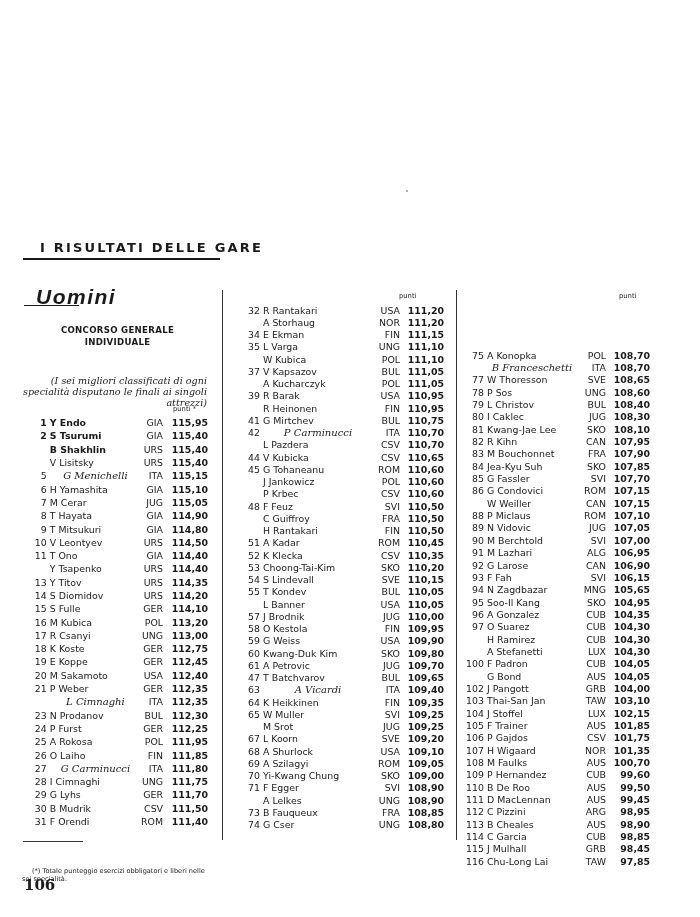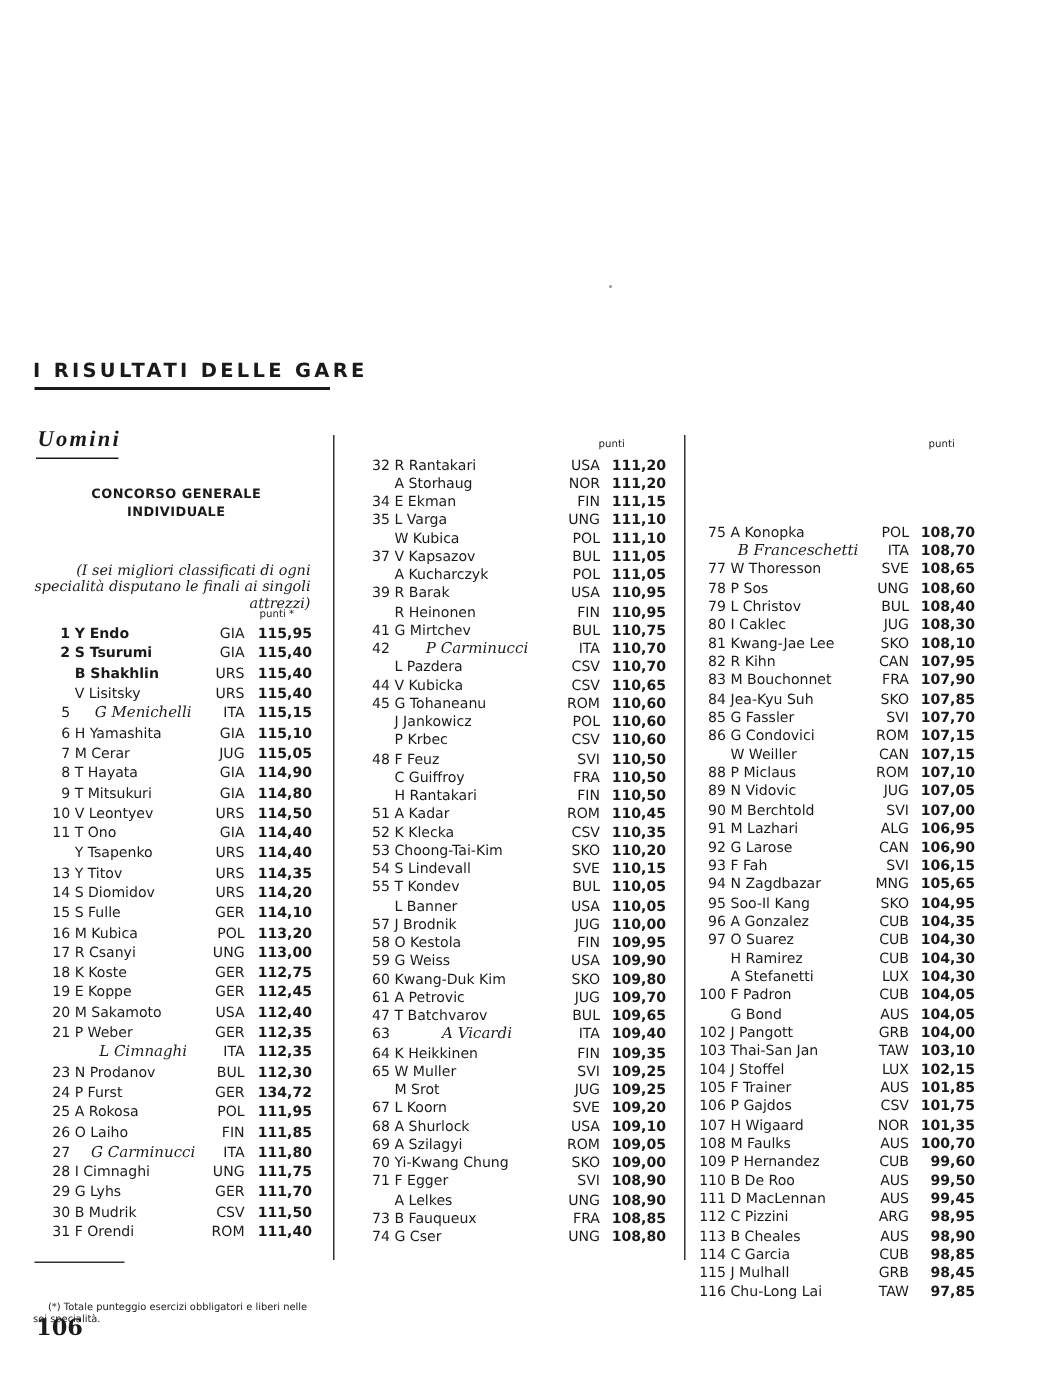--- a/index.html
+++ b/index.html
@@ -1,21 +1,21 @@
 <!DOCTYPE html>
 <html><head>
 <meta charset="utf-8">
 <style>
   html, body { margin: 0; padding: 0; background: #ffffff; }
   body { width: 700px; height: 917px; position: relative; overflow: hidden; color: #1a1a1a; font-family: "DejaVu Sans", sans-serif; }
   .abs { position: absolute; }
-  .section-title { left: 22px; top: 240px; font-family: "DejaVu Sans", sans-serif; font-weight: bold; font-size: 13px; letter-spacing: 2.2px; white-space: nowrap; }
+  .section-title { left: 40px; top: 240px; font-family: "DejaVu Sans", sans-serif; font-weight: bold; font-size: 13px; letter-spacing: 2.2px; white-space: nowrap; }
   .section-rule { left: 23px; top: 258px; width: 197px; height: 2px; background: #1a1a1a; }
   .speck { left: 406px; top: 190px; width: 2px; height: 2px; background: #999; border-radius: 1px; }
-  .uomini { left: 25px; top: 285px; font-family: Liberation Serif, serif; font-style: italic; font-weight: bold; font-size: 15px; letter-spacing: 1.5px; }
+  .uomini { left: 36px; top: 285px; font-family: Liberation Sans, sans-serif; font-style: italic; font-weight: bold; font-size: 21px; letter-spacing: 1.5px; }
   .uomini-rule { left: 24px; top: 305px; width: 55px; height: 1px; background: #1a1a1a; }
   .event-title { left: 30px; top: 324px; width: 175px; text-align: center; font-weight: bold; font-size: 8.6px; line-height: 12px; letter-spacing: 0.3px; }
   .event-note { left: 22px; top: 375px; width: 185px; text-align: right; font-family: "DejaVu Serif", serif; font-style: italic; font-size: 9.6px; line-height: 11px; }
   .col-sep { width: 1px; background: #333; }
   .punti { font-size: 6.8px; font-weight: normal; color: #222; }
   table.res { border-collapse: collapse; position: absolute; font-family: "DejaVu Sans", sans-serif; font-size: 9.4px; }
   table.res td { padding: 0; white-space: nowrap; vertical-align: middle; }
   table.res td.rank { text-align: right; padding-right: 3px; }
   table.res td.name { text-align: left; }
   table.res td.nation { text-align: right; padding-right: 7px; }
@@ -195,21 +195,21 @@
       <tr>
         <td class="rank">23</td>
         <td class="name">N Prodanov</td>
         <td class="nation">BUL</td>
         <td class="score">112,30</td>
       </tr>
       <tr>
         <td class="rank">24</td>
         <td class="name">P Furst</td>
         <td class="nation">GER</td>
-        <td class="score">134,72</td>
+        <td class="score">112,25</td>
       </tr>
       <tr>
         <td class="rank">25</td>
         <td class="name">A Rokosa</td>
         <td class="nation">POL</td>
         <td class="score">111,95</td>
       </tr>
       <tr>
         <td class="rank">26</td>
         <td class="name">O Laiho</td>

